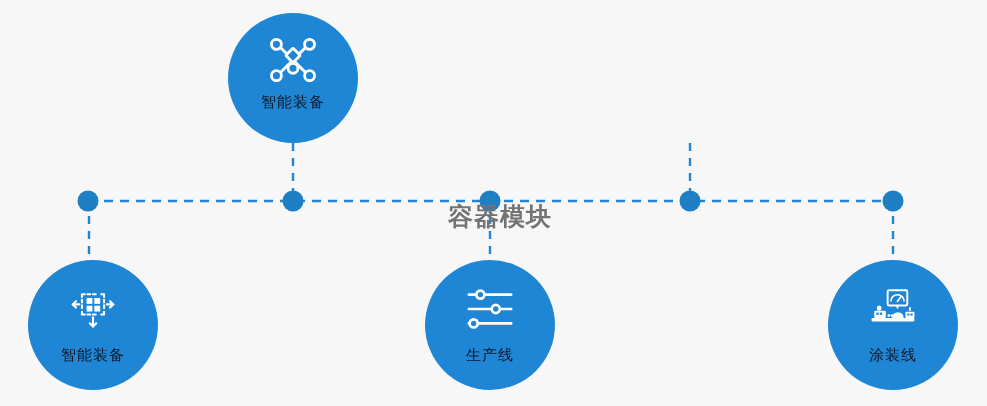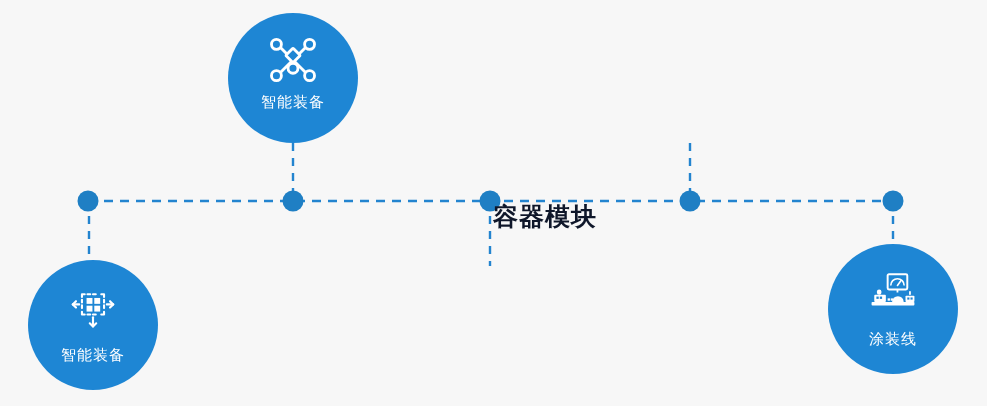--- a/index.html
+++ b/index.html
@@ -22,25 +22,24 @@
     width: 987px; height: 406px;
   }
   .watermark {
     position: absolute;
     left: 440px;
     top: 200px;
     width: 120px;
     text-align: center;
     font-size: 25px;
     letter-spacing: 1px;
-    color: #0f172a;
+    color: #737373;
     font-weight: 600;
     user-select: none;
     white-space: nowrap;
-    margin-left: 45px;
   }
   .node {
     position: absolute;
     width: 130px;
     height: 130px;
     border-radius: 50%;
     background: #1e86d4;
     color: #ffffff;
     display: flex;
     flex-direction: column;
@@ -53,34 +52,34 @@
     width: 50px;
     height: 46px;
     display: block;
   }
   .node .icon svg { display: block; width: 100%; height: 100%; }
   .node .label {
     margin-top: 12px;
     font-size: 15px;
     line-height: 1;
     letter-spacing: 1px;
-    color: #ffffff;
+    color: #0f172a;
     white-space: nowrap;
     font-weight: 400;
   }
   .node.bottom .icon { margin-top: 26px; }
   .node.bottom .label { margin-top: 16px; }
 
   
   #node-smart-equipment { left: 228px; top: 13px; }
   #node-warehouse      { left: 625px; top: 13px; }
   
   #node-sorting   { left: 28px;  top: 260px; }
   #node-prodline  { left: 425px; top: 260px; }
-  #node-painting  { left: 828px; top: 244px; }
+  #node-painting  { left: 828px; top: 260px; }
 </style>
 </head>
 <body>
 
 <div id="stage">
 
   <svg id="wires" viewBox="0 0 987 406" xmlns="http://www.w3.org/2000/svg">
 
     <line x1="88" y1="201" x2="893" y2="201" stroke="#2384cf" stroke-width="2.4" stroke-dasharray="9 7" stroke-linecap="butt"></line>
 
@@ -140,20 +139,33 @@
         <path d="M42 20 h7"></path>
         <path d="M45.5 16.5 L49 20 l-3.5 3.5"></path>
 
         <path d="M27 34 v10"></path>
         <path d="M23.5 40.5 L27 44 l3.5 -3.5"></path>
       </svg>
     </span>
     <span class="label">智能装备</span>
   </div>
 
+  <div class="node bottom" id="node-prodline">
+    <span class="icon">
+      <svg viewBox="0 0 52 46" xmlns="http://www.w3.org/2000/svg" fill="none" stroke="#ffffff" stroke-width="2.8" stroke-linecap="round">
+        <line x1="4" y1="8" x2="48" y2="8"></line>
+        <circle cx="16" cy="8" r="4.2" fill="#1e86d4"></circle>
+        <line x1="4" y1="23" x2="48" y2="23"></line>
+        <circle cx="32" cy="23" r="4.2" fill="#1e86d4"></circle>
+        <line x1="4" y1="38" x2="48" y2="38"></line>
+        <circle cx="9" cy="38" r="4.2" fill="#1e86d4"></circle>
+      </svg>
+    </span>
+    <span class="label">生产线</span>
+  </div>
 
   <div class="node bottom" id="node-painting">
     <span class="icon">
       <svg viewBox="0 0 56 46" xmlns="http://www.w3.org/2000/svg" xmlns:xlink="http://www.w3.org/1999/xlink">
         <g fill="none" stroke="#ffffff" stroke-width="2.2" stroke-linejoin="round">
 
           <rect x="22" y="2" width="22" height="17" rx="1.5"></rect>
           <path d="M25.5 14.5 a7.5 7.5 0 0 1 15 0" stroke-width="1.8"></path>
           <path d="M33 14.5 l4 -5.5" stroke-width="1.8" stroke-linecap="round"></path>
           <path d="M33 19 v3.5" stroke-width="2"></path>

